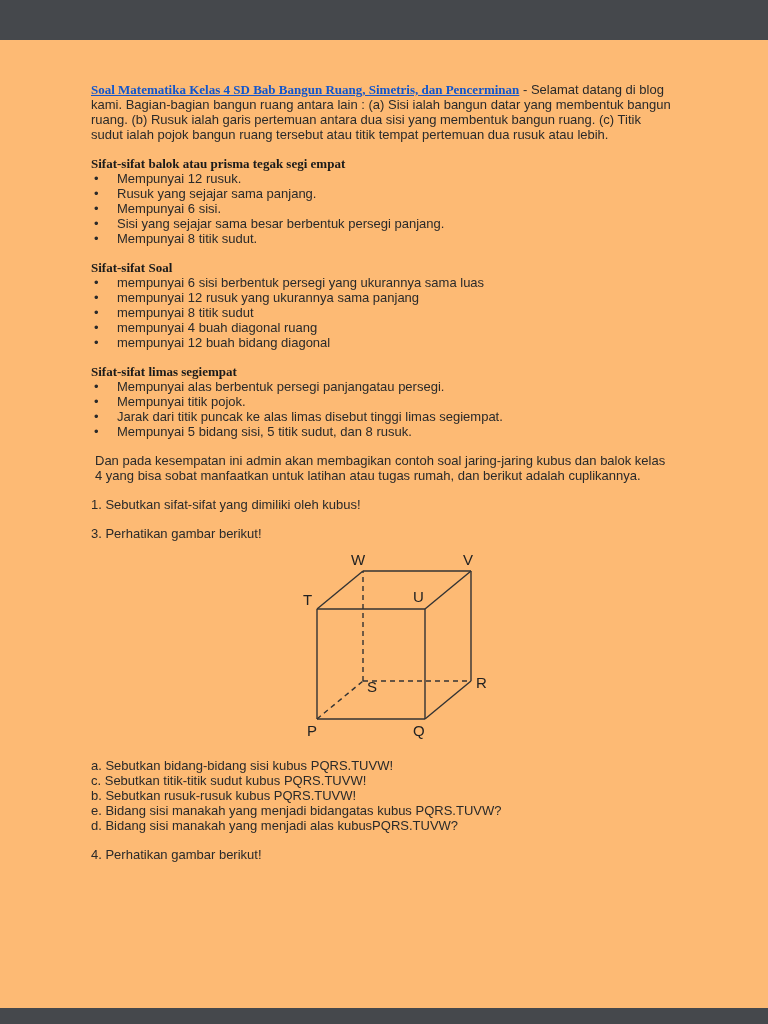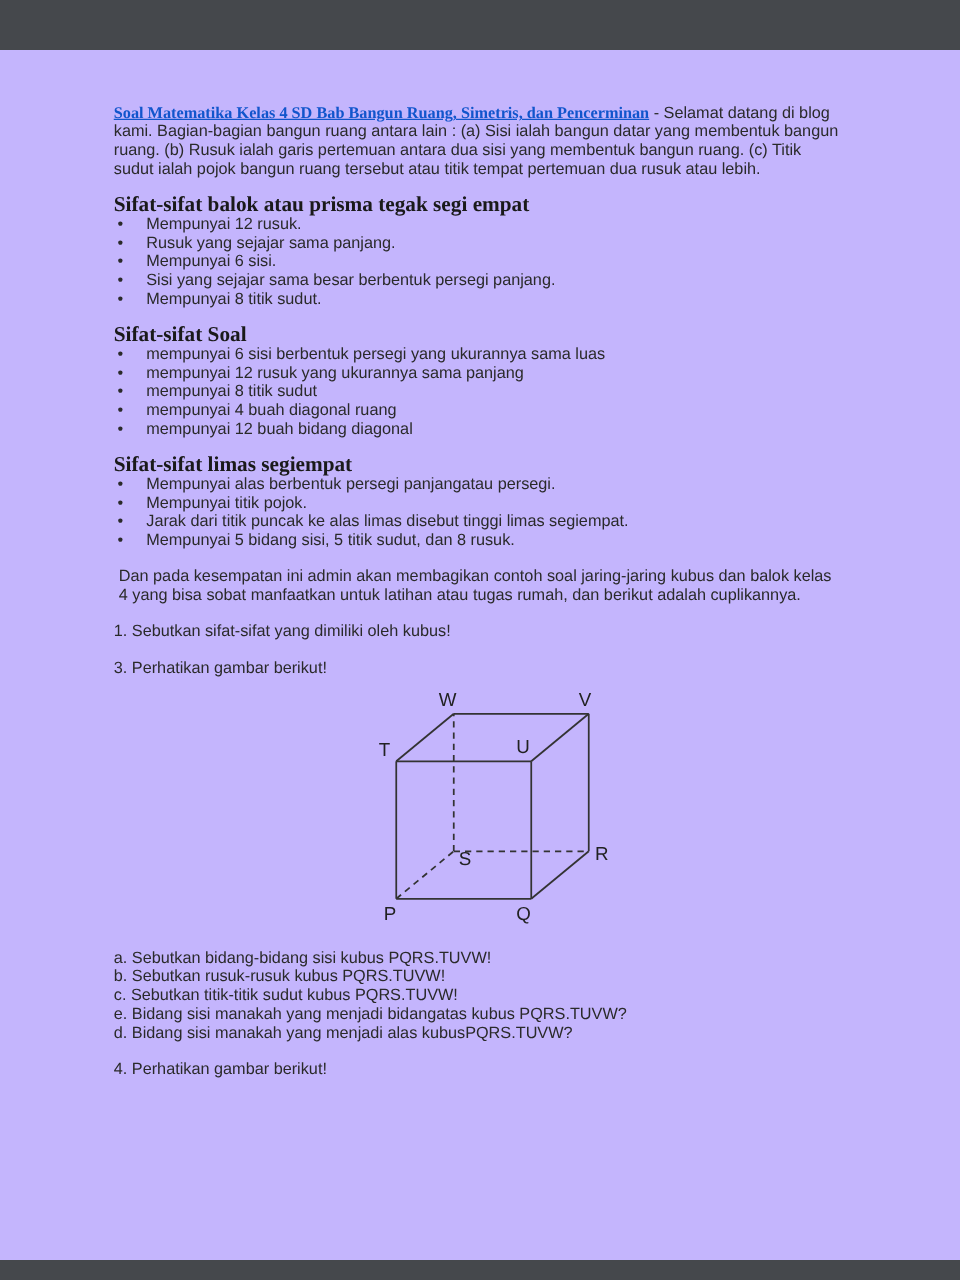--- a/index.html
+++ b/index.html
@@ -8,38 +8,38 @@
     background:#45484c;
     font-family:"Liberation Sans", sans-serif;
     color:#2a2a2a;
     position:relative;
     overflow:hidden;
   }
   .page{
     position:absolute;
     top:40px;left:0;
     width:768px;height:968px;
-    background:#c4b5fd;
+    background:#fdba74;
     box-sizing:border-box;
     padding:42px 92px 0 91px;
     font-size:13px;
     line-height:15px;
   }
   .intro{margin:0 0 14px 0;}
   .title-link{
     font-family:"Liberation Serif", serif;
     font-weight:bold;
     color:#1155cc;
     text-decoration:underline;
     cursor:pointer;
   }
   .section-heading{
     font-family:"Liberation Serif", serif;
     font-weight:bold;
-    font-size:17px;
+    font-size:13px;
     color:#1a1a1a;
     margin:14px 0 0 0;
     line-height:15px;
   }
   .bullet-list{margin:0;padding:0;}
   .list-row{display:flex;line-height:15px;}
   .blt{width:26px;flex:0 0 26px;padding-left:3px;box-sizing:border-box;}
   .para{margin:14px 0 0 4px;}
   .q{margin:14px 0 0 0;}
   .subq{margin:0;line-height:15px;}
@@ -163,21 +163,21 @@
       <text x="110" y="51">U</text>
       <text x="64" y="141">S</text>
       <text x="173" y="137">R</text>
       <text x="4" y="185">P</text>
       <text x="110" y="185">Q</text>
     </svg>
   </div>
 
   <div style="margin-top:12px;">
     <div class="subq">a. Sebutkan bidang-bidang sisi kubus PQRS.TUVW!</div>
+    <div class="subq">c. Sebutkan titik-titik sudut kubus PQRS.TUVW!</div>
     <div class="subq">b. Sebutkan rusuk-rusuk kubus PQRS.TUVW!</div>
-    <div class="subq">c. Sebutkan titik-titik sudut kubus PQRS.TUVW!</div>
     <div class="subq">e. Bidang sisi manakah yang menjadi bidangatas kubus PQRS.TUVW?</div>
     <div class="subq">d. Bidang sisi manakah yang menjadi alas kubusPQRS.TUVW?</div>
   </div>
 
   <p class="q">4.  Perhatikan gambar berikut!</p>
 
 </div>
 
 </body></html>

